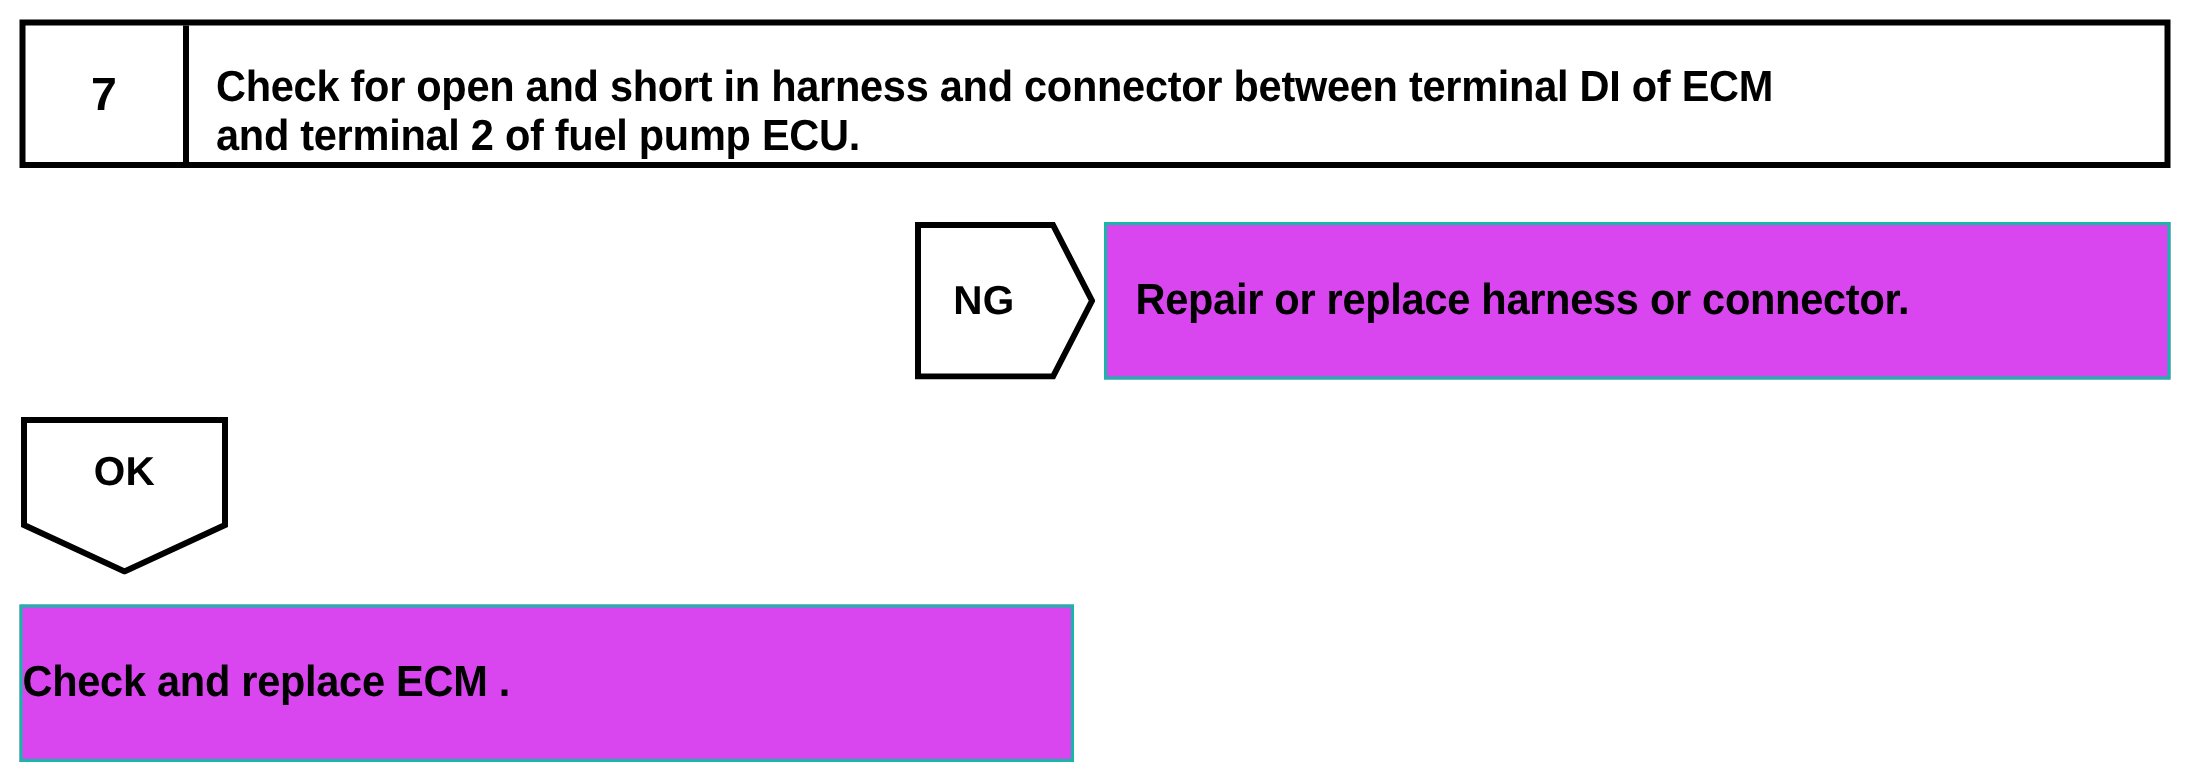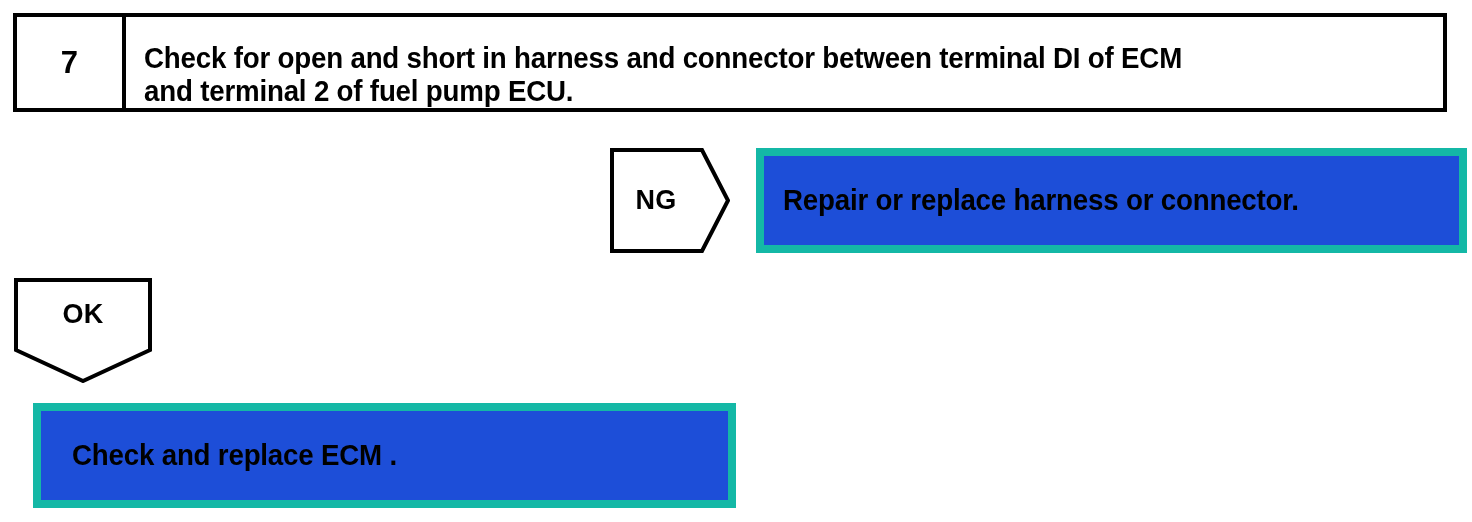--- a/index.html
+++ b/index.html
@@ -109,41 +109,39 @@
     width: 138px;
     height: 72px;
     display: flex;
     align-items: center;
     justify-content: center;
   }
 
   
   .result-box {
     position: absolute;
-    border: 8px solid #14b8a6;
+    border: 2px solid #14b8a6;
     box-sizing: border-box;
-    background: #1d4ed8;
+    background: #d946ef;
     display: flex;
     align-items: center;
-    margin-left: 20px;
   }
   .repair-box {
     left: 736px;
     top: 148px;
     width: 711px;
     height: 105px;
     padding-left: 19px;
     padding-right: 12px;
   }
   .ecm-box {
     left: 13px;
     top: 403px;
     width: 703px;
     height: 105px;
-    padding-left: 31px;
     padding-right: 12px;
   }
   .result-text {
     font-size: 29px;
     font-weight: bold;
     line-height: 1.14;
     letter-spacing: -0.2px;
     transform: scaleX(0.955);
     transform-origin: left center;
     white-space: nowrap;

